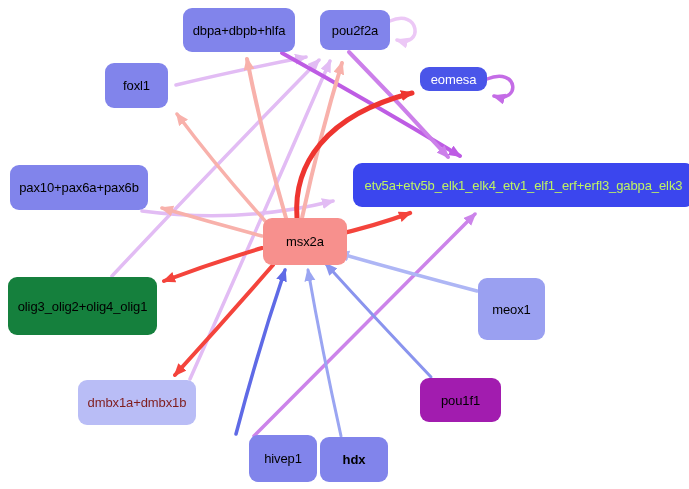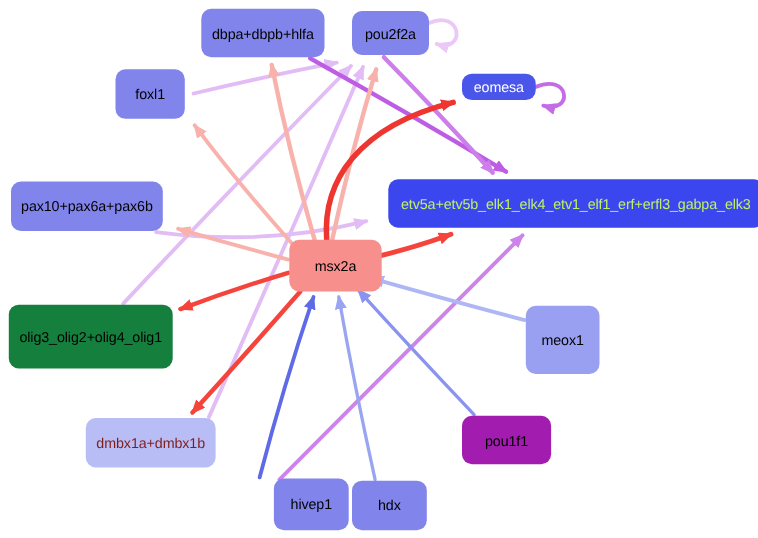--- a/index.html
+++ b/index.html
@@ -137,15 +137,15 @@
       <div class="graph-node" style="left: 105px; top: 63px; width: 63px; height: 45px; background: rgb(129, 132, 235); color: rgb(0, 0, 0);">foxl1</div>
       <div class="graph-node" style="left: 420px; top: 67px; width: 67px; height: 24px; background: rgb(74, 85, 233); color: rgb(255, 255, 255);">eomesa</div>
       <div class="graph-node" style="left: 10px; top: 165px; width: 138px; height: 45px; background: rgb(129, 132, 235); color: rgb(0, 0, 0);">pax10+pax6a+pax6b</div>
       <div class="graph-node" style="left: 353px; top: 163px; width: 341px; height: 44px; background: rgb(59, 70, 238); color: #bef264;">etv5a+etv5b_elk1_elk4_etv1_elf1_erf+erfl3_gabpa_elk3</div>
       <div class="graph-node" style="left: 263px; top: 218px; width: 84px; height: 47px; background: rgb(247, 144, 141); color: rgb(0, 0, 0);">msx2a</div>
       <div class="graph-node" style="left: 8px; top: 277px; width: 149px; height: 58px; background: #15803d; color: rgb(0, 0, 0);">olig3_olig2+olig4_olig1</div>
       <div class="graph-node" style="left: 478px; top: 278px; width: 67px; height: 62px; background: rgb(154, 160, 241); color: rgb(0, 0, 0);">meox1</div>
       <div class="graph-node" style="left: 78px; top: 380px; width: 118px; height: 45px; background: rgb(185, 189, 246); color: #7f1d1d;">dmbx1a+dmbx1b</div>
       <div class="graph-node" style="left: 420px; top: 378px; width: 81px; height: 44px; background: #a21caf; color: rgb(0, 0, 0);">pou1f1</div>
       <div class="graph-node" style="left: 205px; top: 435px; width: 68px; height: 47px; background: rgb(129, 132, 235); color: rgb(0, 0, 0); margin-left: 44px;">hivep1</div>
-      <div class="graph-node" style="left: 320px; top: 437px; width: 68px; height: 45px; background: rgb(129, 132, 235); color: rgb(0, 0, 0);">hdx</div>
+      <div class="graph-node" style="left: 320px; top: 437px; width: 68px; height: 45px; background: rgb(129, 132, 235); color: rgb(0, 0, 0); font-weight: bold;">hdx</div>
     </div>
 </div>
 
 </body></html>

